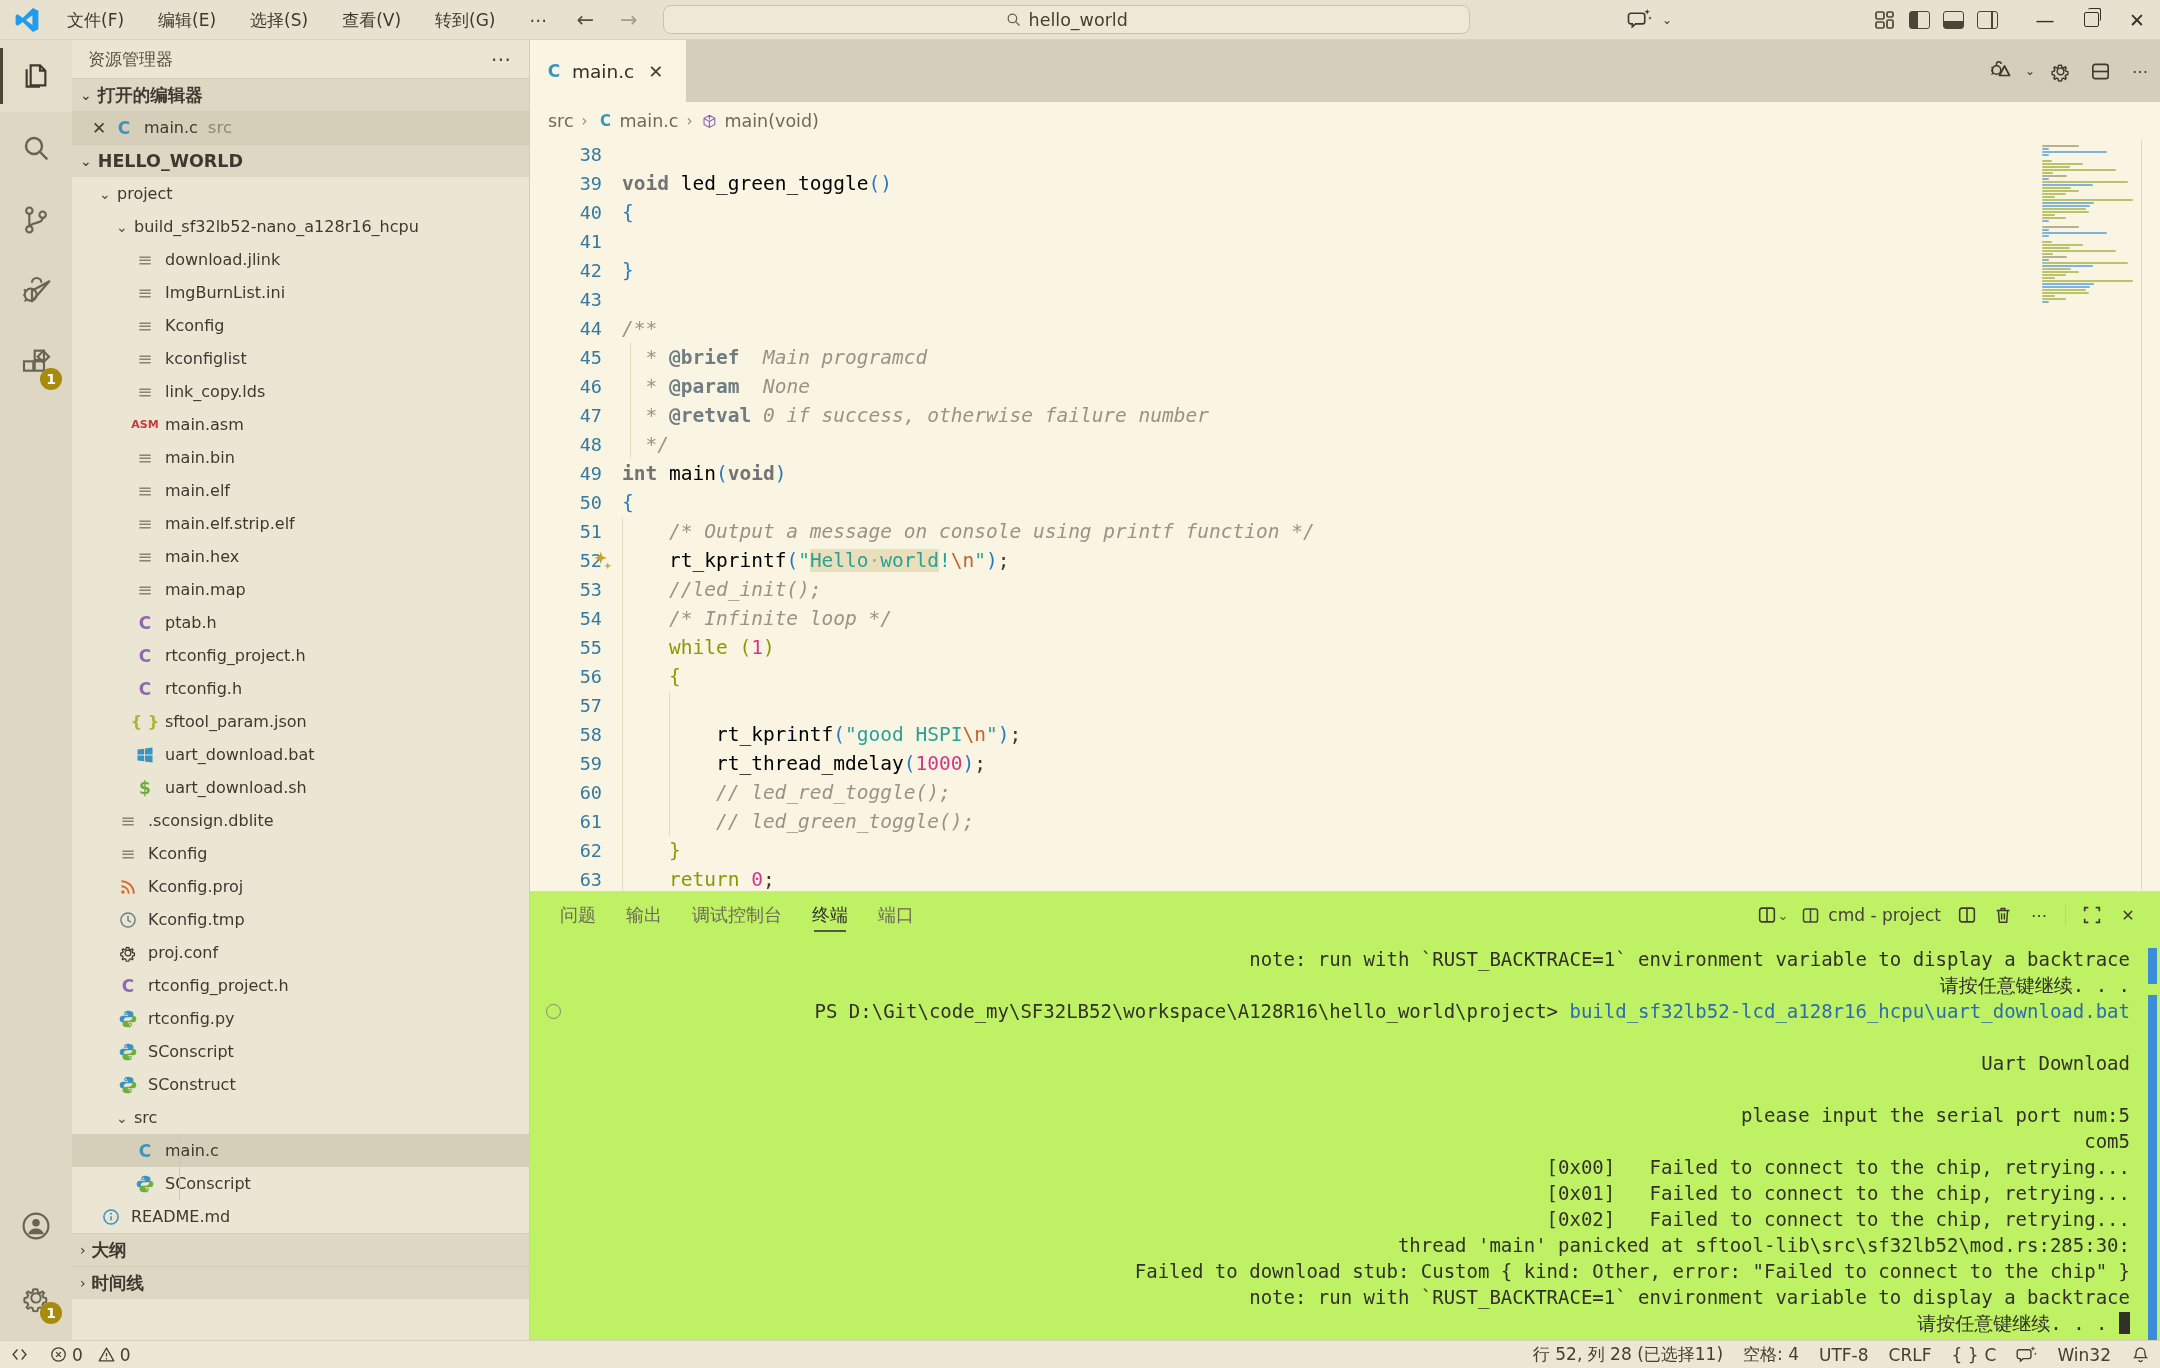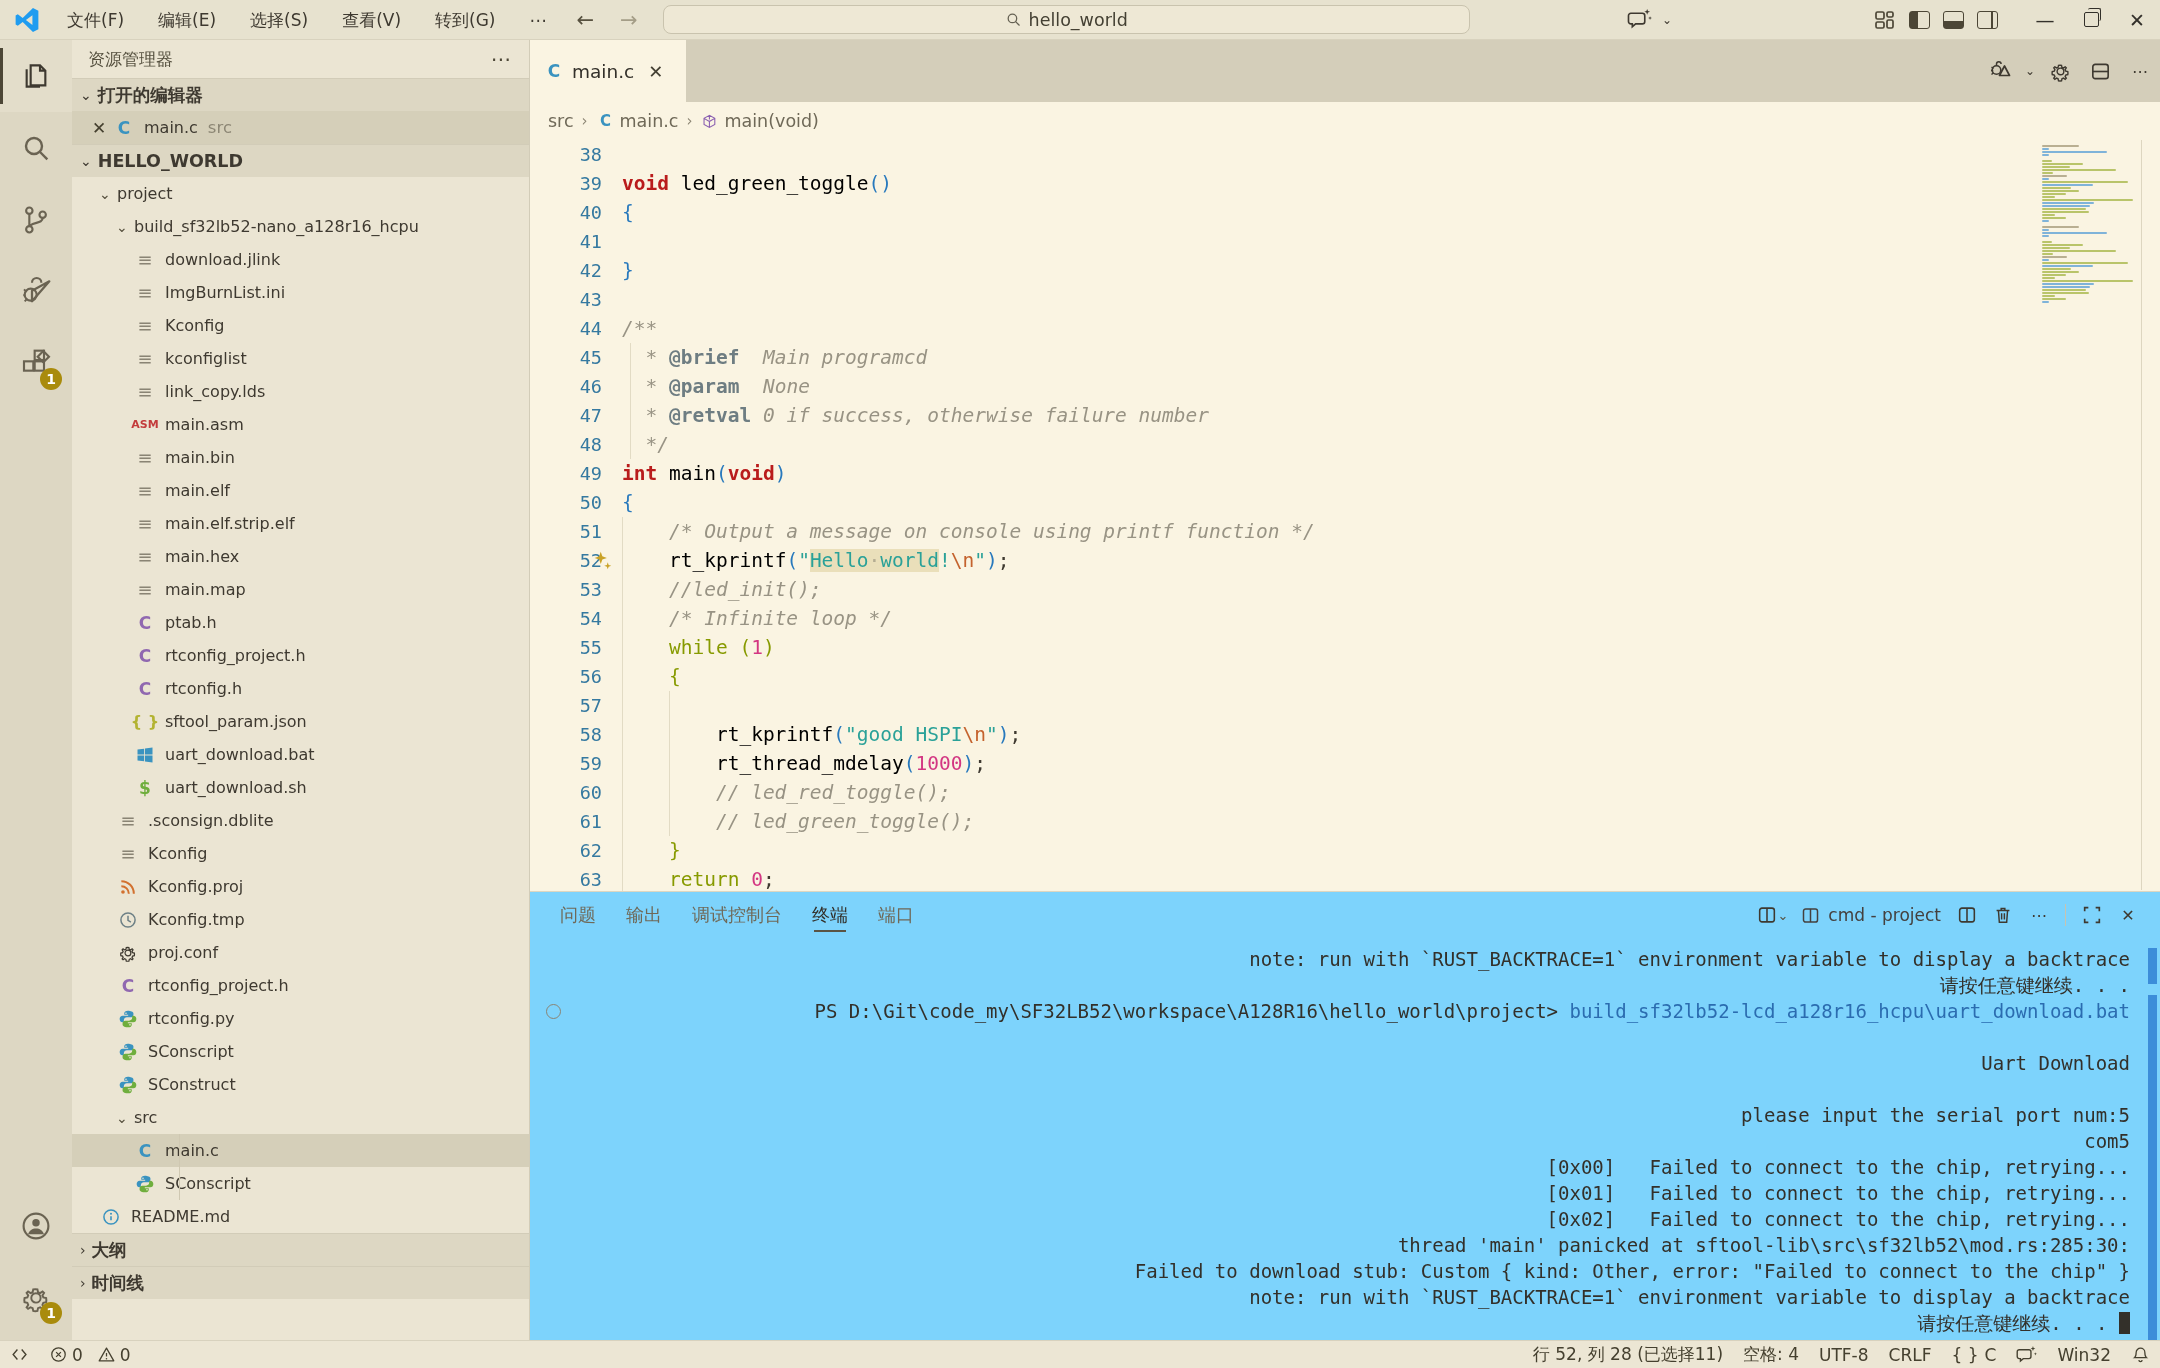--- a/index.html
+++ b/index.html
@@ -63,31 +63,31 @@
   .editor-actions{margin-left:auto;display:flex;align-items:center;color:#3e3930;}
   .ed-act{width:40px;height:40px;display:flex;align-items:center;justify-content:center;}
   #breadcrumb{height:38px;display:flex;align-items:center;padding-left:18px;font-size:17.5px;color:#6f6958;}
   #breadcrumb .sep{margin:0 8px;color:#8d8775;font-size:15px;}
   #breadcrumb .fic{width:20px;flex:0 0 20px;margin-right:4px;}
   #code{position:absolute;left:0;top:100px;right:0;bottom:0;}
   .code-line{position:relative;height:29px;line-height:29px;font-size:19.5px;white-space:pre;}
   .code-line .ln{position:absolute;left:0;top:0;width:72px;text-align:right;color:#3579a0;font-size:18.5px;}
   .code-line .lc{position:absolute;left:92px;top:0;}
   .guide{position:absolute;top:0;bottom:0;width:1px;background:#e2dbc4;}
-  .tk-kw{color:#b91c1c;font-weight:bold;text-align:center;} .tk-fn{color:#000000;} .tk-ctl{color:#879a00;}
+  .tk-kw{color:#737373;font-weight:bold;text-align:center;} .tk-fn{color:#000000;} .tk-ctl{color:#879a00;}
   .tk-str{color:#2aa198;} .tk-esc{color:#c4622d;} .tk-num{color:#d33682;}
   .tk-cmt{color:#989384;font-style:italic;} .tk-doc{color:#6e7d82;font-weight:bold;}
   .tk-b1{color:#2879bd;} .tk-b2{color:#879a00;} .tk-t{color:#3e3930;}
   .tk-strh{color:#2aa198;background:#eadfba;} .tk-wsh{color:#b4ac92;background:#eadfba;}
   .sparkle{position:absolute;left:62px;top:4px;}
   #minimap{position:absolute;right:22px;top:102px;width:96px;height:180px;}
   .mm-bar{height:2px;margin-bottom:1px;border-radius:1px;}
   #mm-divider{position:absolute;right:18px;top:100px;bottom:450px;width:1px;background:#ddd6c0;}
   
-  #panel{position:absolute;left:530px;right:0;top:891px;bottom:28px;background:#7dd3fc;border-top:1px solid #ddd6c0;box-sizing:border-box;}
+  #panel{position:absolute;left:530px;right:0;top:891px;bottom:28px;background:#bef264;border-top:1px solid #ddd6c0;box-sizing:border-box;}
   #panel-header{height:46px;display:flex;align-items:center;}
   .panel-tab{font-size:18px;color:#6f6958;margin-left:30px;height:46px;display:flex;align-items:center;position:relative;}
   .panel-tab.active{color:#33302a;}
   .panel-tab.active:after{content:"";position:absolute;left:2px;right:2px;bottom:6px;height:2px;background:#5a5444;}
   .panel-actions{margin-left:auto;display:flex;align-items:center;color:#3e3930;margin-right:14px;}
   .pa{width:36px;height:36px;display:flex;align-items:center;justify-content:center;}
   .pa-chev{font-size:13px;margin-left:-8px;margin-right:4px;color:#55503f;}
   #term-list-item{display:flex;align-items:center;font-size:17px;color:#44403e;margin:0 8px;}
   #term-list-item svg{margin-right:7px;}
   .pa-divider{width:1px;height:22px;background:#c9c3ae;margin:0 8px;}

